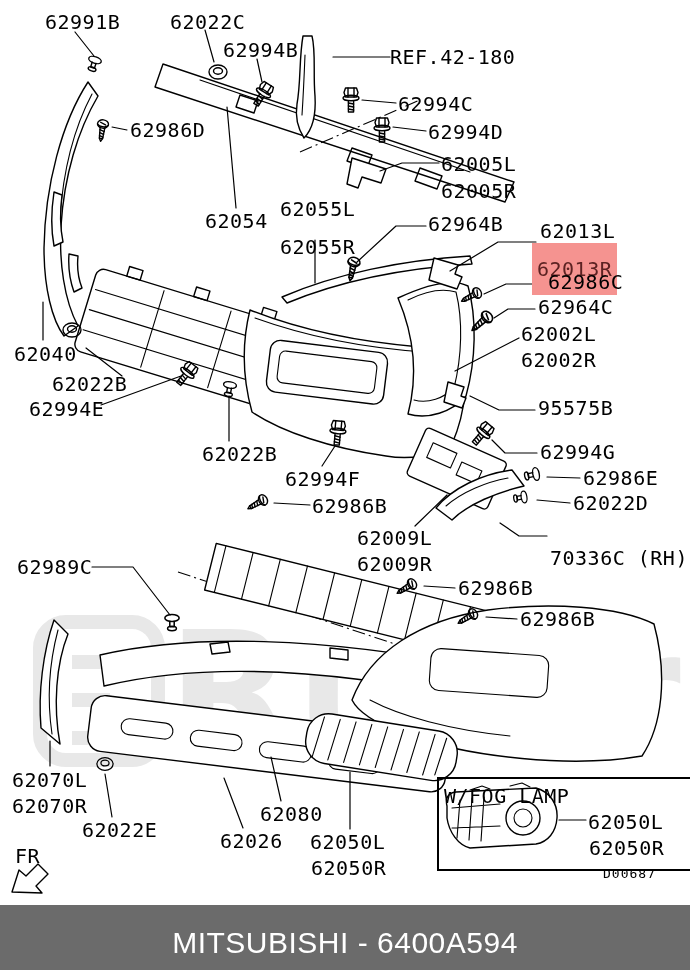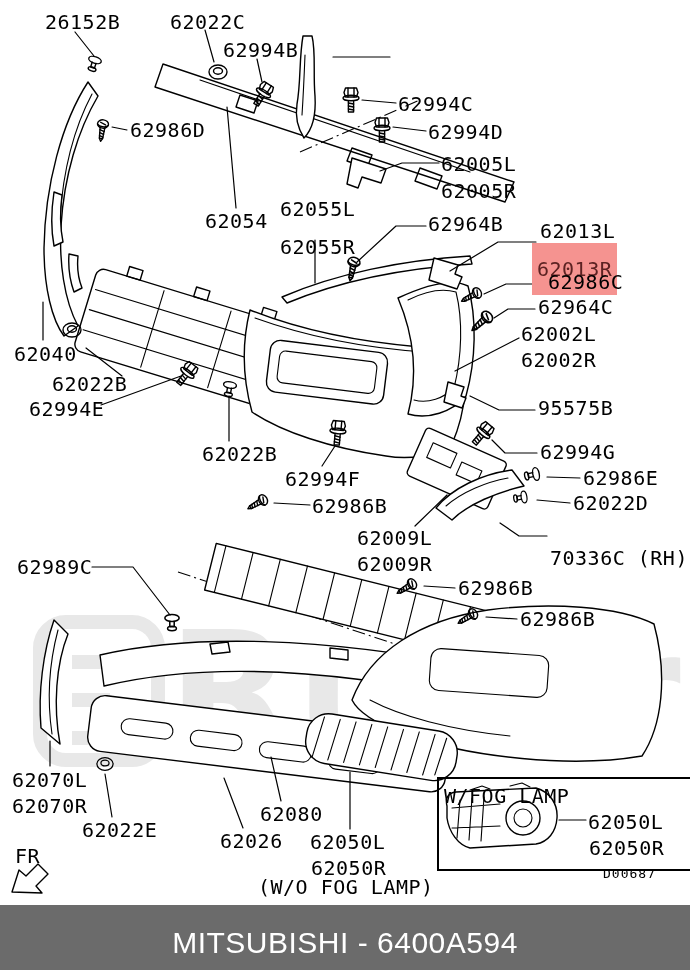--- a/index.html
+++ b/index.html
@@ -194,23 +194,24 @@
       M415,526 L447,495  M537,453 L505,453 L492,440
       M580,478 L547,477  M570,503 L537,500
       M547,536 L519,536 L500,523  M92,567 L133,567 L170,615
       M455,588 L424,586  M517,619 L486,617
       M50,766 L50,741  M112,817 L105,774  M281,801 L271,757
       M243,828 L224,778  M350,829 L350,772  M559,820 L586,820"></path>
 
     <path class="fw" d="M12,892 L19,870 L26,876 L38,864 L48,874 L36,886 L42,893 Z"></path>
   </svg>
 
-  <div class="lbl" style="left:45px;top:11px">26152B</div>
+  <div class="lbl" style="left:45px;top:11px">62991B</div>
   <div class="lbl" style="left:170px;top:11px">62022C</div>
   <div class="lbl" style="left:223px;top:39px">62994B</div>
+  <div class="lbl" style="left:390px;top:46px">REF.42-180</div>
   <div class="lbl" style="left:398px;top:93px">62994C</div>
   <div class="lbl" style="left:130px;top:119px">62986D</div>
   <div class="lbl" style="left:428px;top:121px">62994D</div>
   <div class="lbl" style="left:441px;top:153px">62005L</div>
   <div class="lbl" style="left:441px;top:180px">62005R</div>
   <div class="lbl" style="left:205px;top:210px">62054</div>
   <div class="lbl" style="left:280px;top:198px">62055L</div>
   <div class="lbl" style="left:280px;top:236px">62055R</div>
   <div class="lbl" style="left:428px;top:213px">62964B</div>
   <div class="lbl" style="left:540px;top:220px">62013L</div>
@@ -235,21 +236,20 @@
   <div class="lbl" style="left:17px;top:556px">62989C</div>
   <div class="lbl" style="left:458px;top:577px">62986B</div>
   <div class="lbl" style="left:520px;top:608px">62986B</div>
   <div class="lbl" style="left:12px;top:769px">62070L</div>
   <div class="lbl" style="left:12px;top:795px">62070R</div>
   <div class="lbl" style="left:82px;top:819px">62022E</div>
   <div class="lbl" style="left:260px;top:803px">62080</div>
   <div class="lbl" style="left:220px;top:830px">62026</div>
   <div class="lbl" style="left:310px;top:831px">62050L</div>
   <div class="lbl" style="left:311px;top:857px">62050R</div>
-  <div class="lbl" style="left:258px;top:876px">(W/O FOG LAMP)</div>
 
   <div class="lbl" style="left:15px;top:845px">FR</div>
 
   <div class="fogbox"></div>
   <div class="lbl" style="left:444px;top:785px">W/FOG LAMP</div>
   <div class="lbl" style="left:588px;top:811px">62050L</div>
   <div class="lbl" style="left:589px;top:837px">62050R</div>
   <div class="lbl code" style="left:603px;top:867px">D00687</div>
 
   <div class="footer">

